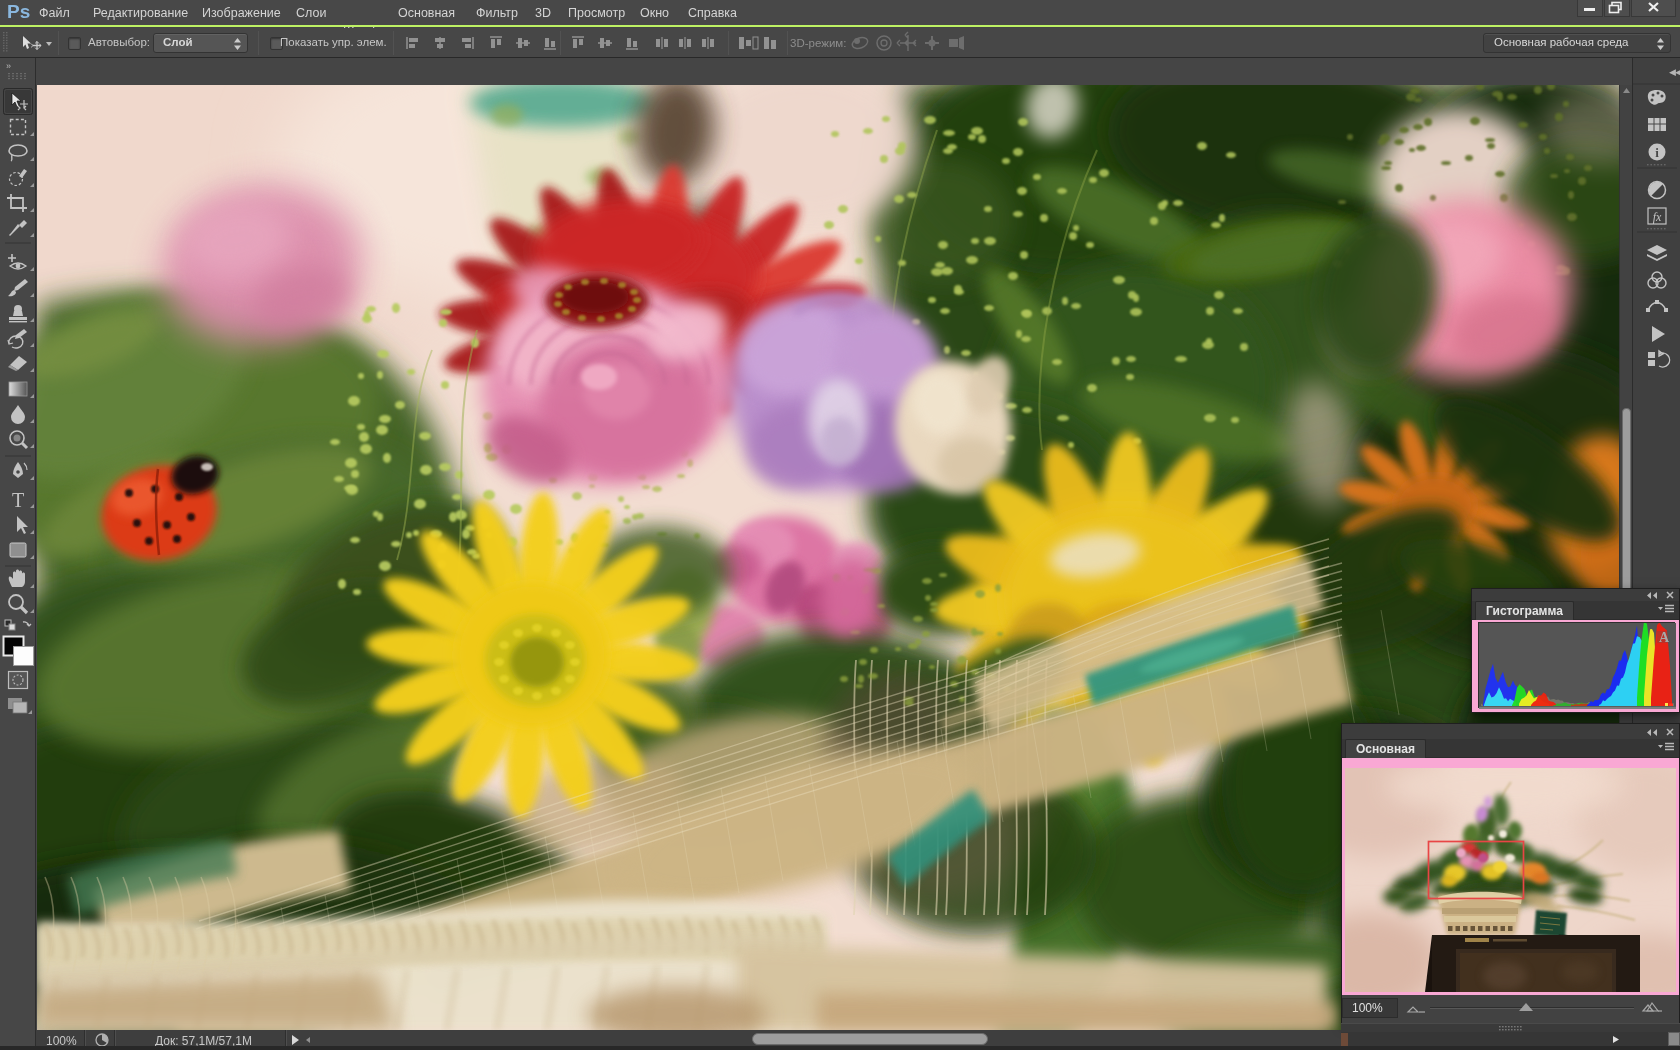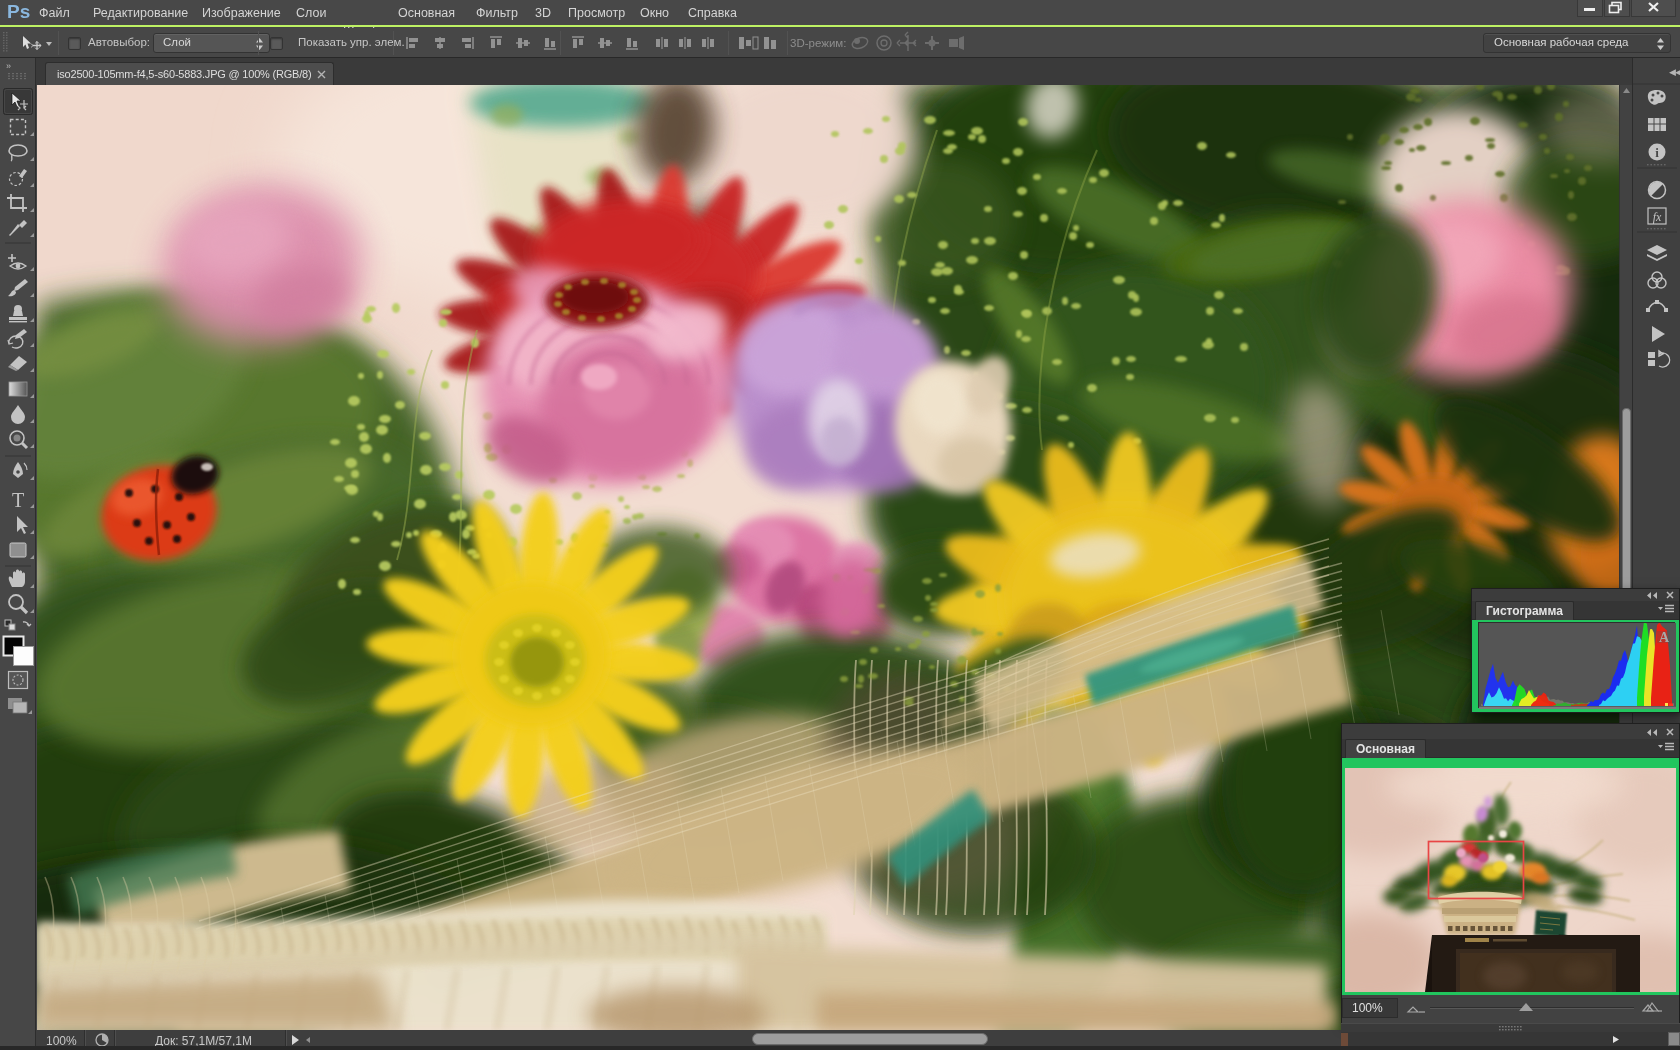--- a/index.html
+++ b/index.html
@@ -32,21 +32,21 @@
     border-left:1px solid #333; }
   #vthumb { position:absolute; left:1.5px; top:323px; width:9px; height:188px;
     background:#9d9d9d; border-radius:4px; border:1px solid #6b6b6b; }
   #dock { left:1632px; top:58px; width:48px; height:992px; background:#404040;
     border-left:1px solid #2b2b2b; }
   #statusbar { left:36px; top:1030px; width:1644px; height:20px; background:#3e3e3e;
     color:#c8c8c8; font-size:12px; overflow:hidden; }
   .sfield { position:absolute; top:0; height:16px; border-left:1px solid #2e2e2e;
     border-right:1px solid #4e4e4e; }
   #botedge { left:0; top:1046px; width:1680px; height:4px; background:#282828; }
-  .panel { position:absolute; background:#22c55e; border:1px solid #1f1f1f;
+  .panel { position:absolute; background:#f9a8d4; border:1px solid #1f1f1f;
     box-shadow:2px 4px 10px rgba(0,0,0,.55); }
   .ptitle { position:relative; height:12px; background:#3c3c3c; }
   .ptabrow { position:relative; height:19px; background:#353535;
     border-bottom:1px solid #2c2c2c; }
   .ptab { position:absolute; left:3px; top:0; height:19px; background:#424242;
     border:1px solid #2a2a2a; border-bottom:none; color:#e4e4e4; font-size:12px;
     font-weight:bold; line-height:18px; padding:0 10px; border-radius:2px 2px 0 0; }
   .pmenu { position:absolute; right:5px; top:3px; color:#b5b5b5; font-size:10px; }
   #histwell { position:absolute; left:6px; top:33px; width:197px; height:86px;
     border:1px solid #2e2e2e; }
@@ -150,51 +150,43 @@
           <circle cx="884" cy="15" r="7" fill="none" stroke="#6d6d6d" stroke-width="1.5"></circle>
           <circle cx="884" cy="15" r="3" fill="none" stroke="#6d6d6d" stroke-width="1.3"></circle>
           <path d="M908,15 m-8,0 l16,0 m-8,-8 l0,16 m-11,-8 l3,-3 m-3,3 l3,3 m13,-3 l3,-3 m-3,3 l3,3 m-11,-11 l3,-3 m-3,3 l3,3 m-3,5 l3,3 m-3,-3 l3,-3" stroke="#6d6d6d" stroke-width="1.4" fill="none"></path>
           <path d="M932,15 m-7,0 l14,0 m-7,-7 l0,14" stroke="#6d6d6d" stroke-width="2" fill="none"></path>
           <circle cx="932" cy="15" r="3.5" fill="#6d6d6d"></circle>
           <rect x="949" y="11" width="9" height="8" fill="#6d6d6d"></rect>
           <path d="M959,10 l5,-2 l0,14 l-5,-2 z" fill="#6d6d6d"></path>
         </svg></div>
     <div class="chk" style="left:68px;"></div>
     <span class="abs" style="left:88px; top:8px;">Автовыбор:</span>
-    <div class="ddl" style="left:153px; top:5px; width:117px; height:20px;">
+    <div class="ddl" style="left:153px; top:5px; width:95px; height:20px;font-weight:bold;">
       <span style="position:absolute; left:9px; top:2px;">Слой</span>
       <svg style="position:absolute; right:5px; top:4px;" width="9" height="12">
           <path d="M4.5,0 L8,4.5 L1,4.5 Z M4.5,12 L8,7.5 L1,7.5 Z" fill="#ccc"></path>
         </svg>
     </div>
     <div class="chk" style="left:270px;"></div>
-    <span class="abs" style="left:298px; top:8px;">Показать упр. элем.</span>
+    <span class="abs" style="left:280px; top:8px;">Показать упр. элем.</span>
     <span class="abs" style="left:790px; top:9px; color:#8d8d8d; font-size:11.5px;">3D-режим:</span>
     <div class="ddl" style="left:1483px; top:5px; width:188px; height:20px; background:#424242;">
       <span style="position:absolute; left:10px; top:2px;">Основная рабочая среда</span>
       <svg style="position:absolute; right:5px; top:4px;" width="9" height="12">
           <path d="M4.5,0 L8,4.5 L1,4.5 Z M4.5,12 L8,7.5 L1,7.5 Z" fill="#ccc"></path>
         </svg>
     </div>
     <div class="sep" style="left:58px;"></div>
     <div class="sep" style="left:258px;"></div>
     <div class="sep" style="left:393px;"></div>
     <div class="sep" style="left:560px;"></div>
     <div class="sep" style="left:728px;"></div>
     <div class="sep" style="left:787px;"></div>
   </div>
 
-  <div id="tabbar" class="abs">
-    <div id="doctab">
-      <span style="margin-left:11px;">iso2500-105mm-f4,5-s60-5883.JPG @ 100% (RGB/8)</span>
-      <svg style="position:absolute; right:7px; top:7px;" width="9" height="9">
-          <path d="M1,1 L8,8 M8,1 L1,8" stroke="#b4b4b4" stroke-width="1.4"></path>
-        </svg>
-    </div>
-  </div>
 
   <div id="toolbar" class="abs"><svg width="36" height="992">
         <rect x="3.5" y="30.5" width="29" height="26" rx="2" fill="#383838" stroke="#2a2a2a"></rect>
         <rect x="4.5" y="31.5" width="27" height="24" rx="2" fill="none" stroke="#555" stroke-opacity=".5"></rect>
         <text x="6" y="11" fill="#b9b9b9" font-size="9" font-family="Liberation Sans">»</text>
         <rect x="8" y="15.0" width="2" height="1.2" fill="#6a6a6a"></rect>
         <rect x="12" y="15.0" width="2" height="1.2" fill="#6a6a6a"></rect>
         <rect x="16" y="15.0" width="2" height="1.2" fill="#6a6a6a"></rect>
         <rect x="20" y="15.0" width="2" height="1.2" fill="#6a6a6a"></rect>
         <rect x="24" y="15.0" width="2" height="1.2" fill="#6a6a6a"></rect>

